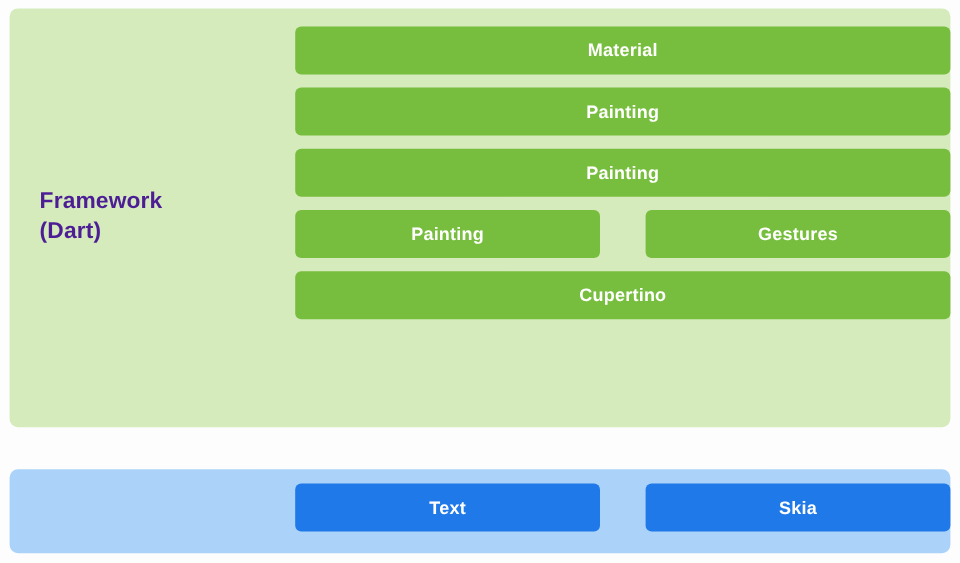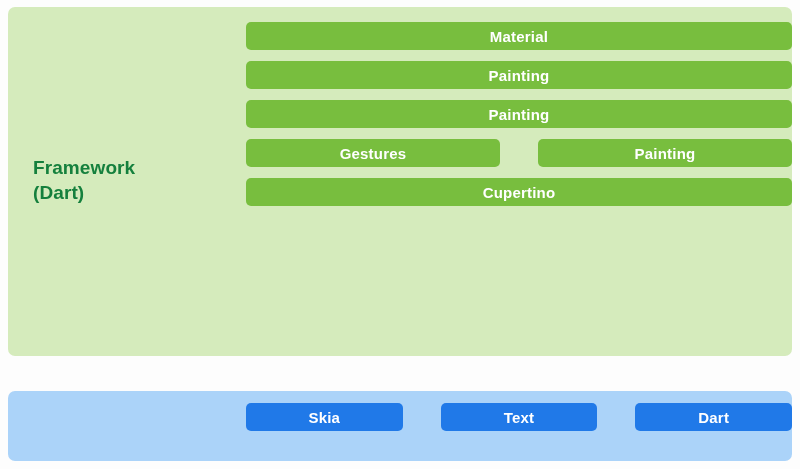--- a/index.html
+++ b/index.html
@@ -46,21 +46,21 @@
     position: absolute;
     font-weight: bold;
     font-size: 19px;
     line-height: 25px;
     letter-spacing: 0.1px;
     white-space: pre-line;
   }
   #framework-label {
     left: 25px;
     top: 148px;
-    color: #15803d;
+    color: #4c1d95;
   }
 
   
   .stack {
     position: absolute;
     left: 214px;
     top: 15px;
     width: 570px;
     display: flex;
     flex-direction: column;
@@ -68,21 +68,21 @@
   }
 
   .row {
     display: flex;
     flex-direction: row;
     gap: 14px;
   }
 
   .box {
     box-sizing: border-box;
-    height: 28px;
+    height: 40px;
     border-radius: 5px;
     display: flex;
     align-items: center;
     justify-content: center;
     color: #ffffff;
     font-weight: bold;
     font-size: 15px;
     letter-spacing: 0.2px;
     flex: 1 1 0;
     user-select: none;
@@ -121,35 +121,34 @@
       <div class="row">
         <div class="box green">Painting</div>
       </div>
 
 
       <div class="row">
         <div class="box green">Painting</div>
       </div>
 
       <div class="row">
+        <div class="box green">Painting</div>
         <div class="box green">Gestures</div>
-        <div class="box green">Painting</div>
       </div>
 
       <div class="row">
         <div class="box green">Cupertino</div>
       </div>
 
     </div>
   </div>
 
   <div class="panel" id="engine-panel">
 
     <div id="engine-stack">
       <div class="row">
+        <div class="box blue">Text</div>
         <div class="box blue">Skia</div>
-        <div class="box blue">Text</div>
-        <div class="box blue">Dart</div>
       </div>
     </div>
   </div>
 
 </div>
 
 </body></html>

